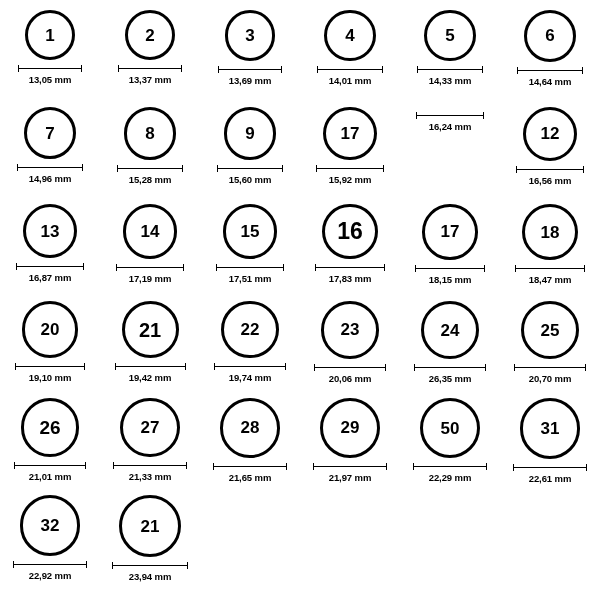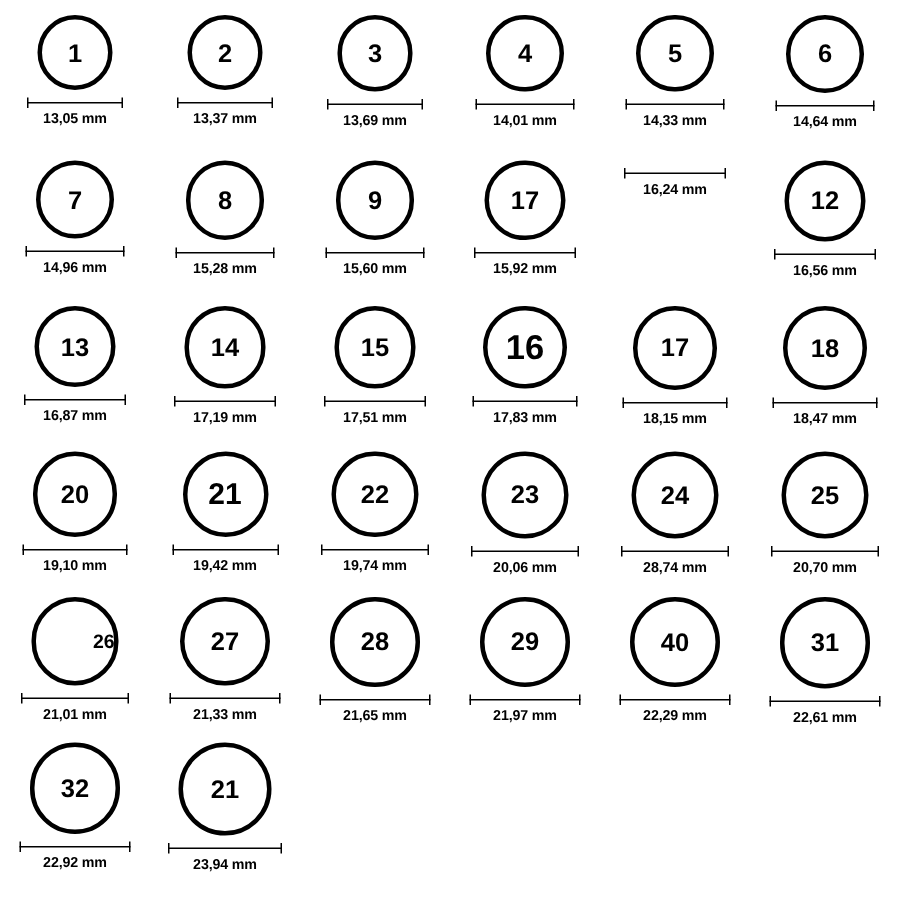--- a/index.html
+++ b/index.html
@@ -327,35 +327,35 @@
       </div>
       <div class="cell">
         <div class="ring" style="width: 58.1px; height: 58.1px; font-size: 17px;">
           <span class="ring-label">24</span>
         </div>
         <div class="dim" style="width: 72.1px;">
           <span class="tick left"></span>
           <span class="bar"></span>
           <span class="tick right"></span>
         </div>
-        <div class="mm">28,74 mm</div>
+        <div class="mm">26,35 mm</div>
       </div>
       <div class="cell">
         <div class="ring" style="width: 58.4px; height: 58.4px; font-size: 17px;">
           <span class="ring-label">25</span>
         </div>
         <div class="dim" style="width: 72.4px;">
           <span class="tick left"></span>
           <span class="bar"></span>
           <span class="tick right"></span>
         </div>
         <div class="mm">20,70 mm</div>
       </div>
       <div class="cell">
-        <div class="ring" style="width: 58.8px; height: 58.8px; font-size: 13px; justify-content: flex-end;">
+        <div class="ring" style="width: 58.8px; height: 58.8px; font-size: 19px;">
           <span class="ring-label">26</span>
         </div>
         <div class="dim" style="width: 72.8px;">
           <span class="tick left"></span>
           <span class="bar"></span>
           <span class="tick right"></span>
         </div>
         <div class="mm">21,01 mm</div>
       </div>
       <div class="cell">
@@ -386,21 +386,21 @@
         </div>
         <div class="dim" style="width: 73.8px;">
           <span class="tick left"></span>
           <span class="bar"></span>
           <span class="tick right"></span>
         </div>
         <div class="mm">21,97 mm</div>
       </div>
       <div class="cell">
         <div class="ring" style="width: 60.2px; height: 60.2px; font-size: 17px;">
-          <span class="ring-label">40</span>
+          <span class="ring-label">50</span>
         </div>
         <div class="dim" style="width: 74.2px;">
           <span class="tick left"></span>
           <span class="bar"></span>
           <span class="tick right"></span>
         </div>
         <div class="mm">22,29 mm</div>
       </div>
       <div class="cell">
         <div class="ring" style="width: 60.5px; height: 60.5px; font-size: 17px;">

